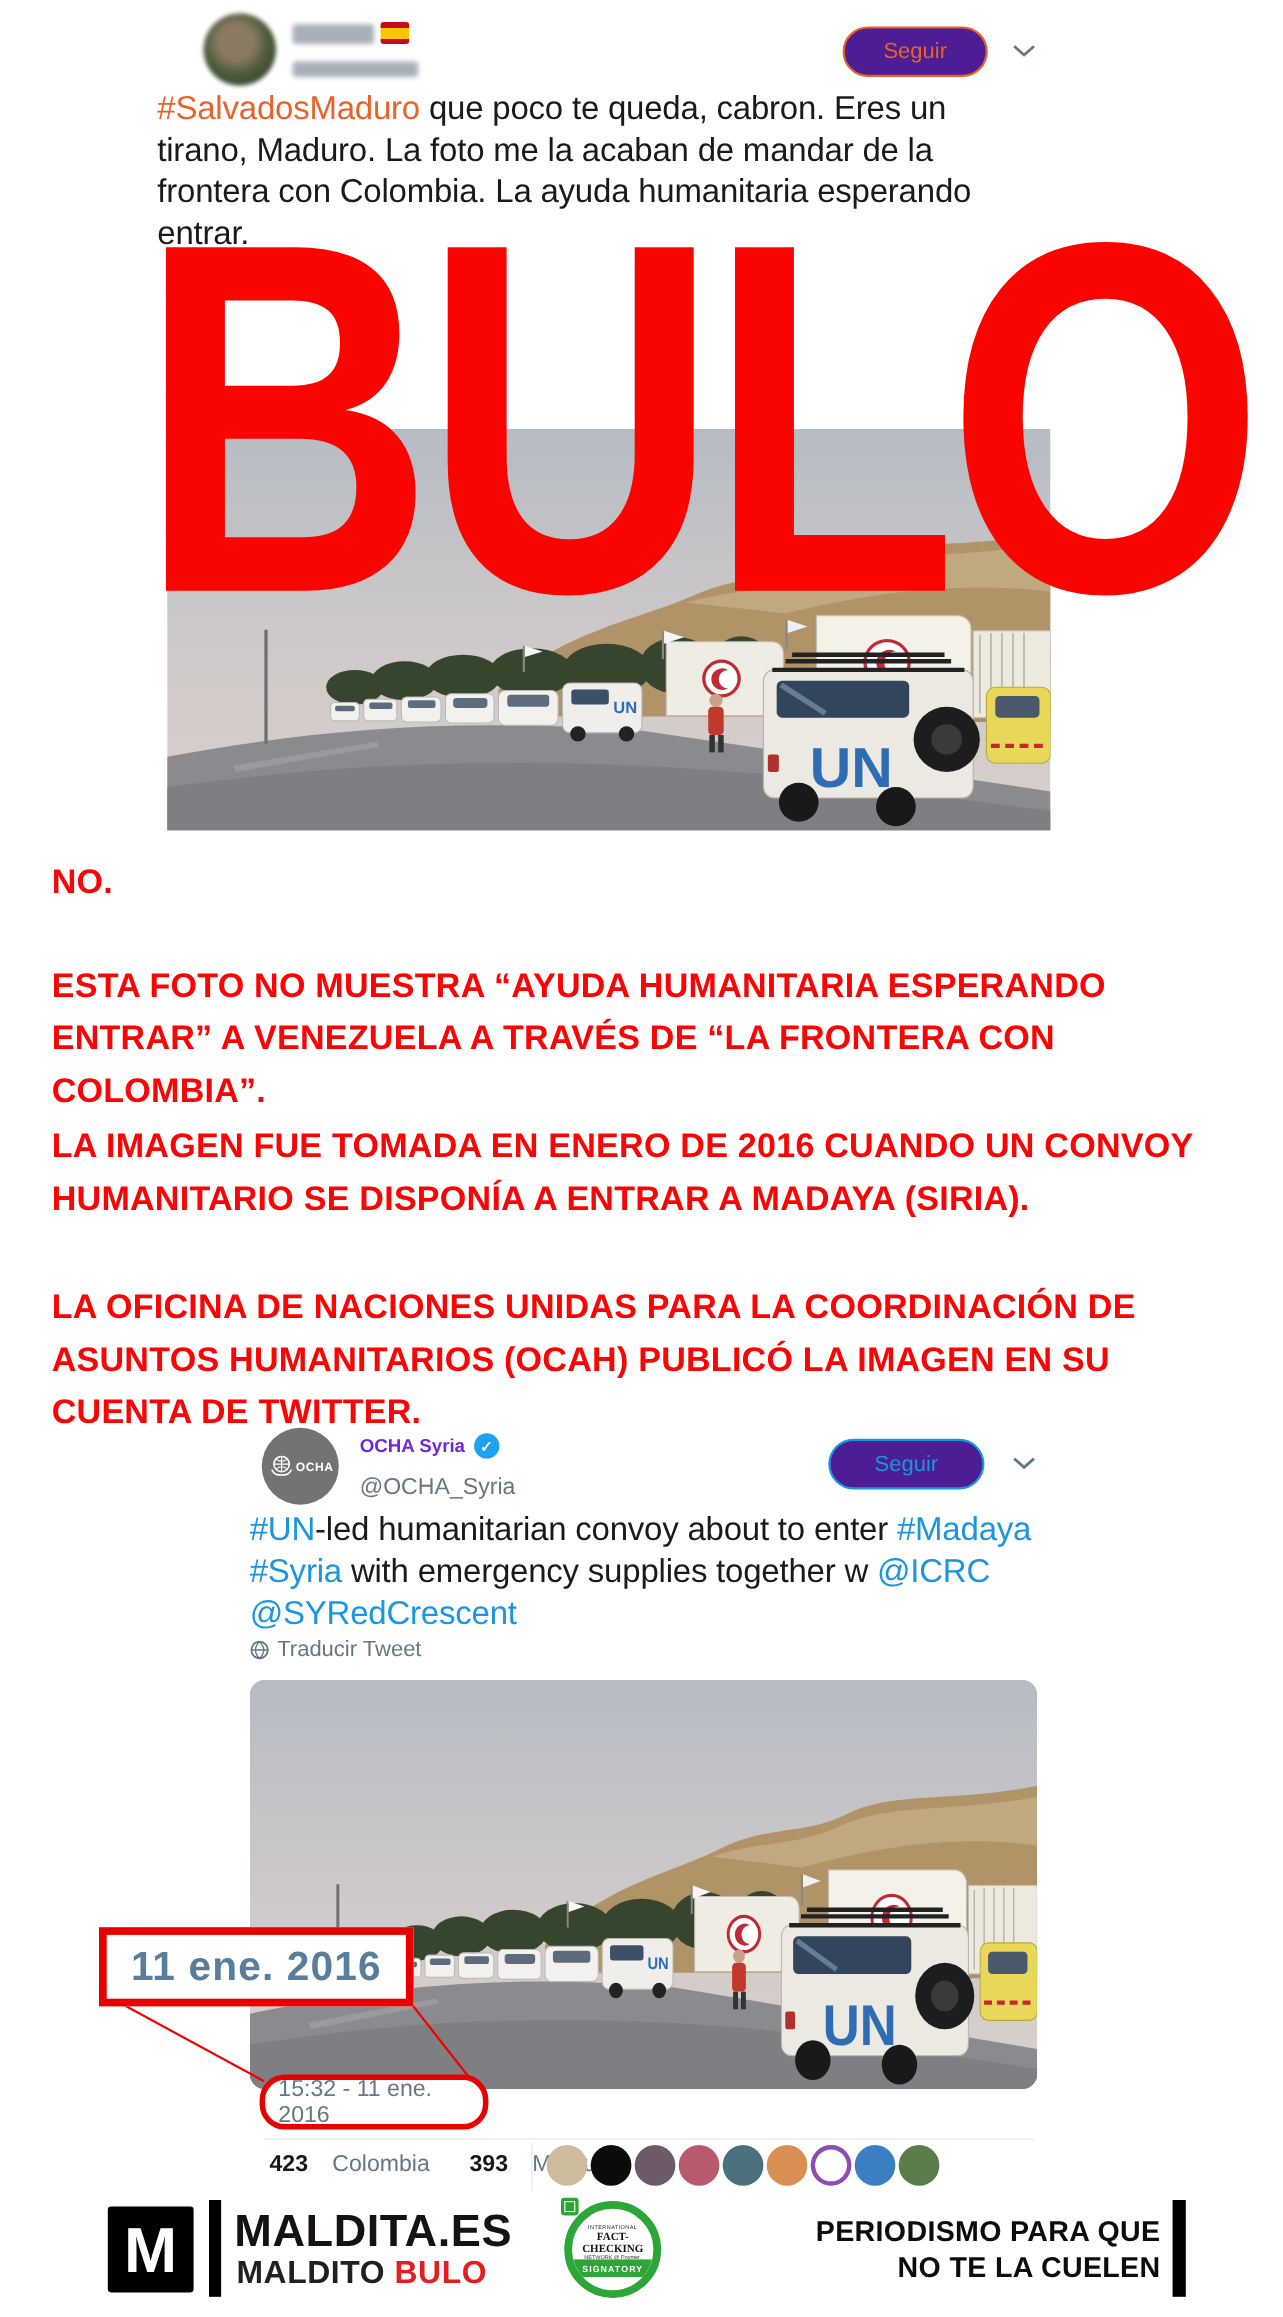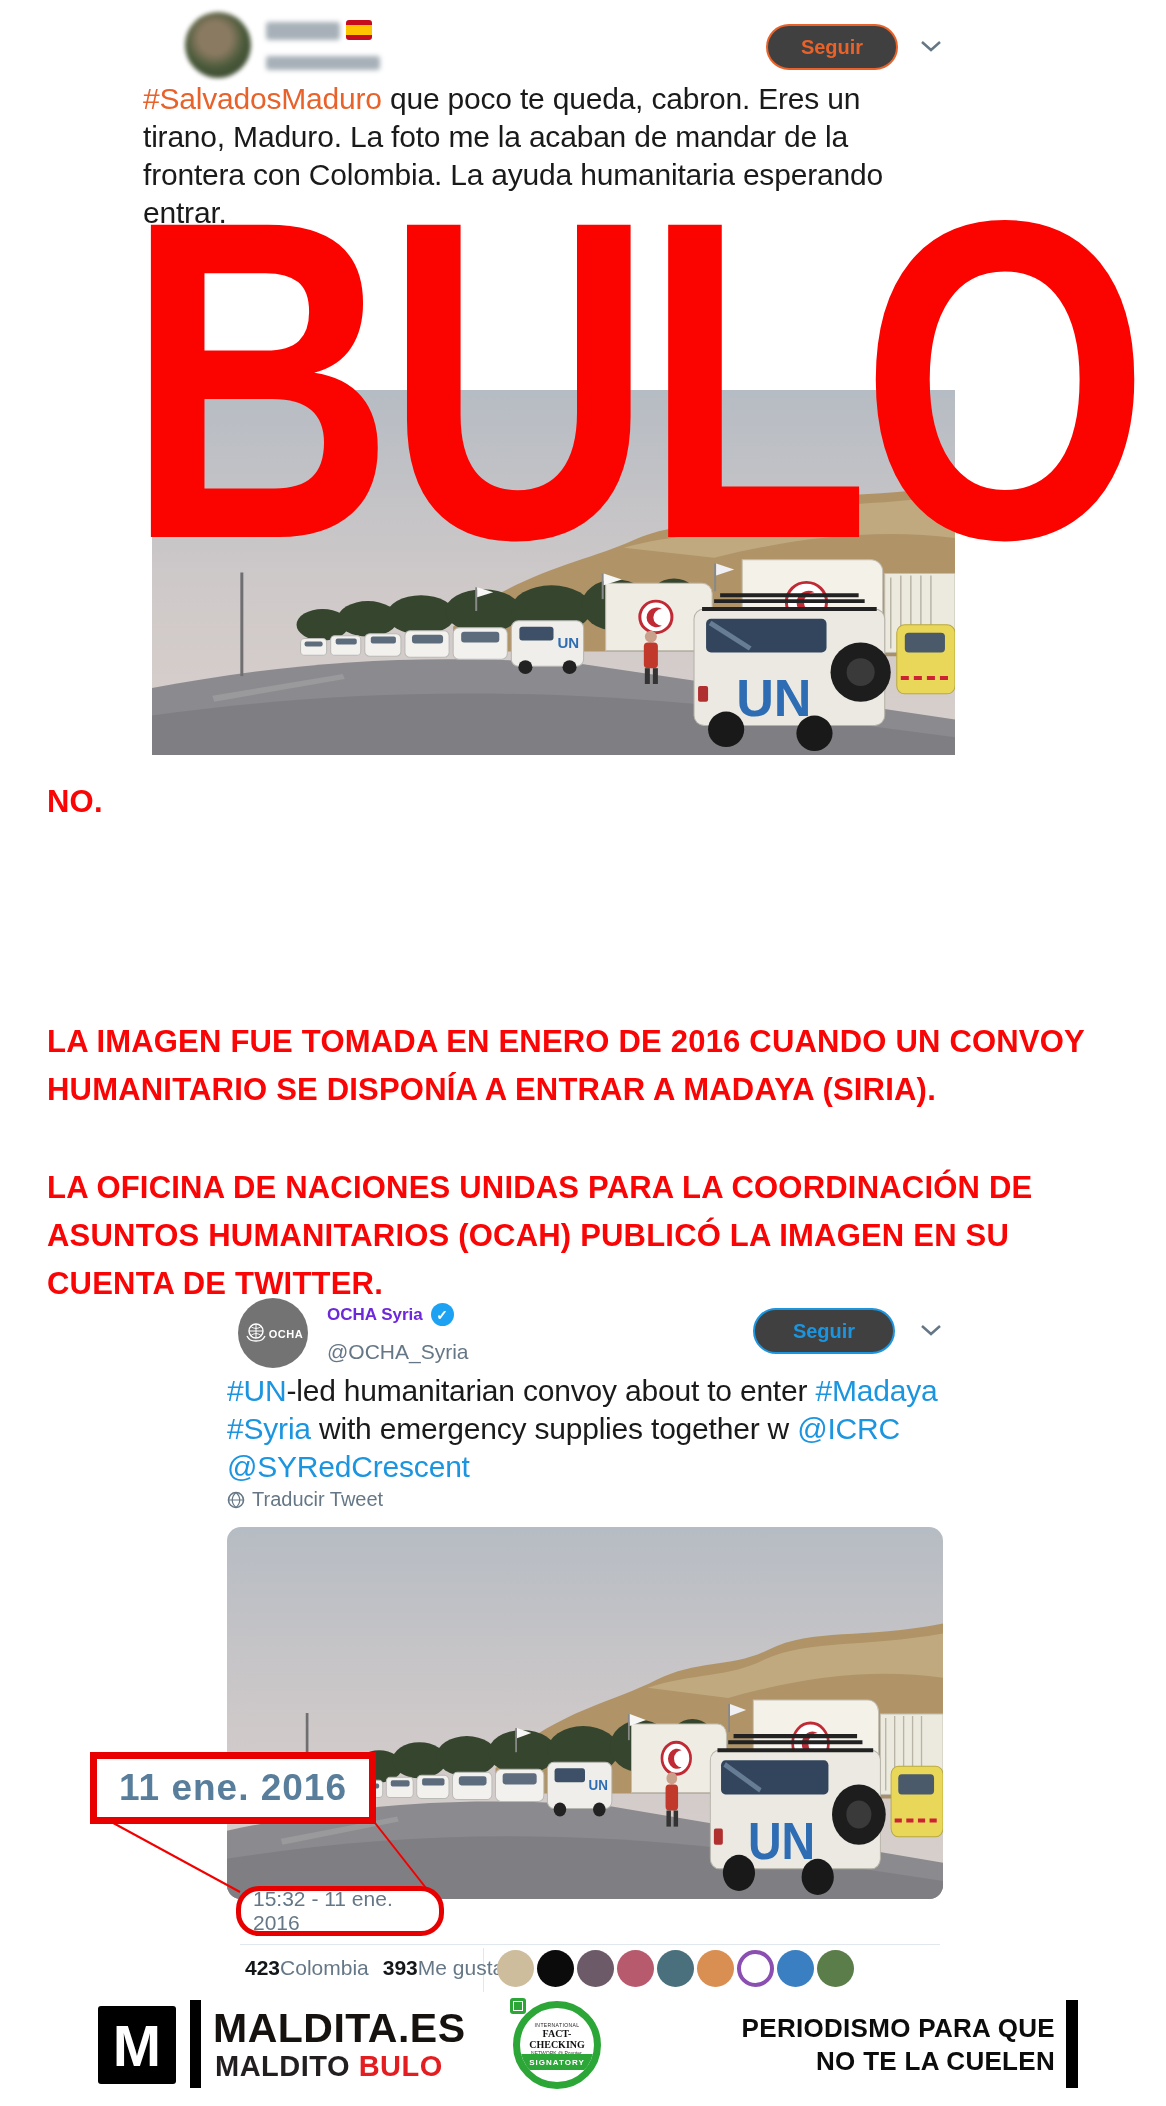--- a/index.html
+++ b/index.html
@@ -8,21 +8,21 @@
   .abs{position:absolute;}
 
   
   .avatar-blur{width:66px;height:66px;border-radius:50%;
     background:radial-gradient(circle at 45% 40%, #8a7a62 0 30%, #4a5a3a 55%, #2e3a28 100%);
     filter:blur(2px);}
   .blur-bar{background:#a7b0b8;border-radius:3px;filter:blur(2.5px);}
   .flag-es{width:26px;height:20px;border-radius:3px;overflow:hidden;display:inline-block;
     background:linear-gradient(#c60b1e 0 25%, #ffc400 25% 75%, #c60b1e 75% 100%);}
   .follow-btn{display:flex;align-items:center;justify-content:center;
-    border-radius:23px;background:#404040;font-weight:bold;font-size:20px;cursor:pointer;}
+    border-radius:23px;background:#4c1d95;font-weight:normal;font-size:20px;cursor:pointer;}
   .follow-orange{border:2px solid #e8622a;color:#e8622a;width:128px;height:42px;}
   .follow-blue{border:2px solid #1b95e0;color:#1b95e0;width:138px;height:42px;}
   .chev{stroke:#657786;stroke-width:2.5;fill:none;}
   .tweet-text{font-size:30px;line-height:38px;color:#1a1a1a;white-space:pre-wrap;letter-spacing:-.2px;}
   .link-orange{color:#e8622a;}
   .link-blue{color:#1b95e0;}
 
   
   .stamp{font-weight:bold;font-size:372px;line-height:.75;letter-spacing:-10px;color:#fb0400;
     transform:scaleY(1.22);transform-origin:top left;z-index:5;}
@@ -45,21 +45,21 @@
 
   
   .redbox-big{border:7px solid #e80000;background:#fff;display:flex;align-items:center;justify-content:center;}
   .redbox-big span{font-size:37px;color:#587e9b;filter:blur(.4px);font-weight:bold;letter-spacing:1px;}
   .redbox-small{border:5px solid #e80000;background:#fff;display:flex;align-items:center;padding-left:12px;}
   .redbox-small span{font-size:21px;color:#657786;}
 
   
   .hr{background:#e1e8ed;height:1px;}
   .vr{background:#e1e8ed;width:1px;}
-  .counts{font-size:21px;color:#657786;display:flex;gap:0;align-items:center;}
+  .counts{font-size:21px;color:#657786;display:flex;gap:22px;align-items:center;}
   .counts b{color:#14171a;font-weight:bold;}
   .av{width:37px;height:37px;border-radius:50%;display:inline-block;margin-right:3px;box-sizing:border-box;}
   .a1{background:#cdbd9d;} .a2{background:#0b0b0b;} .a3{background:#6d5a68;}
   .a4{background:#b85a6e;} .a5{background:#49707c;} .a6{background:#d98e52;}
   .a7{background:#fff;border:4px solid #8a4fb0;} .a8{background:#3a7fc1;} .a9{background:#5a7d4a;}
 
   
   .msq{width:78px;height:78px;background:#000;color:#fff;display:flex;align-items:center;justify-content:center;
     font-weight:bold;font-size:58px;border-radius:3px;}
   .vbar{background:#000;}
@@ -205,20 +205,21 @@
 
   <div class="abs photo" id="photo1" style="left:152px;top:390px;width:803px;height:365px;">
     <svg viewBox="0 0 800 370" preserveAspectRatio="none">
         <use href="#convoyScene"></use>
       </svg>
   </div>
 
   <div class="abs stamp" style="left:126px;top:210px;">BULO</div>
 
   <div class="abs red-copy" style="left:47px;top:778px;">NO.</div>
+  <div class="abs red-copy" style="left:47px;top:872px;width:1088px;">ESTA FOTO NO MUESTRA “AYUDA HUMANITARIA ESPERANDO ENTRAR” A VENEZUELA A TRAVÉS DE “LA FRONTERA CON COLOMBIA”.</div>
   <div class="abs red-copy" style="left:47px;top:1018px;width:1088px;">LA IMAGEN FUE TOMADA EN ENERO DE 2016 CUANDO UN CONVOY HUMANITARIO SE DISPONÍA A ENTRAR A MADAYA (SIRIA).</div>
   <div class="abs red-copy" style="left:47px;top:1164px;width:1088px;">LA OFICINA DE NACIONES UNIDAS PARA LA COORDINACIÓN DE ASUNTOS HUMANITARIOS (OCAH) PUBLICÓ LA IMAGEN EN SU CUENTA DE TWITTER.</div>
 
   <div class="abs ocha-avatar" style="left:238px;top:1298px;">
     <svg width="26" height="26" viewBox="0 0 26 26">
       <circle cx="13" cy="11" r="7" fill="none" stroke="#fff" stroke-width="1.4"></circle>
       <path d="M6 11 h14 M13 4 v14 M8 6.5 c3 2.5 7 2.5 10 0 M8 15.5 c3 -2.5 7 -2.5 10 0" fill="none" stroke="#fff" stroke-width="1"></path>
       <path d="M4 16 c2 4 4 5 9 5 c5 0 7 -1 9 -5" fill="none" stroke="#fff" stroke-width="1.4"></path>
     </svg>
     <span class="lbl">OCHA</span>

